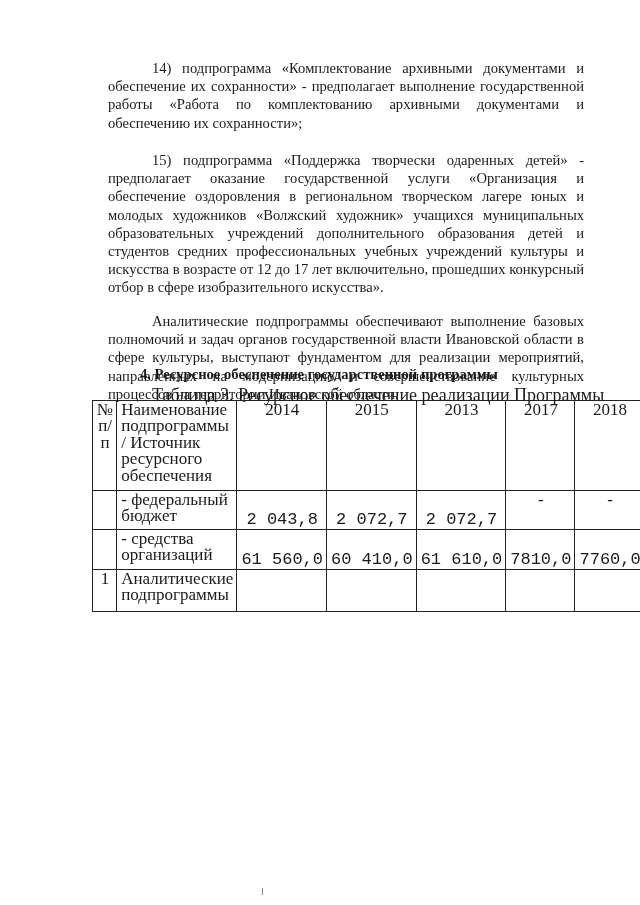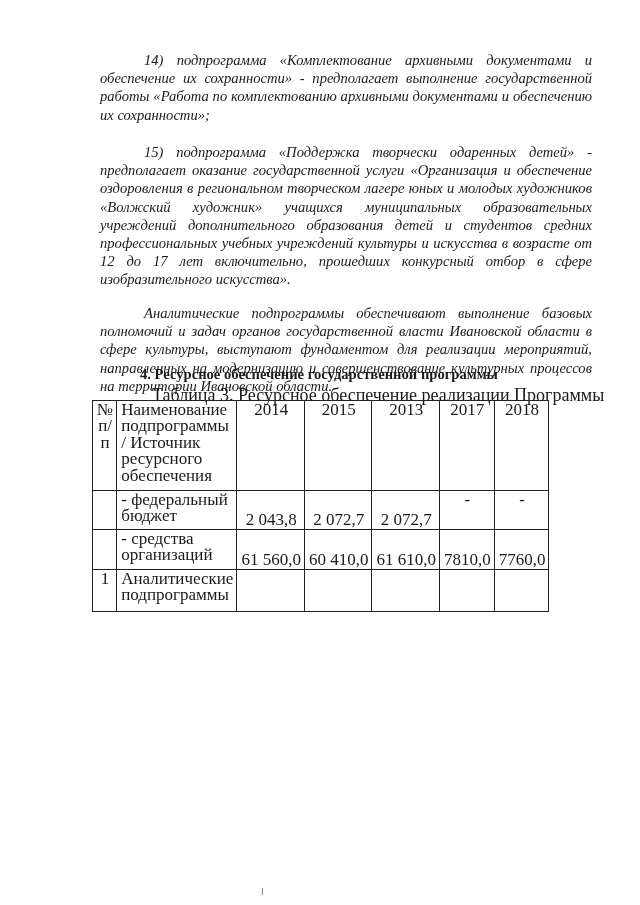--- a/index.html
+++ b/index.html
@@ -1,30 +1,30 @@
 <!DOCTYPE html>
 <html><head>
 <meta charset="utf-8">
 <style>
   html, body { margin: 0; padding: 0; background: #ffffff; }
   body { width: 640px; height: 905px; position: relative; overflow: hidden;
          font-family: "Liberation Serif", "DejaVu Serif", serif; color: #1a1a1a; }
   .page { position: absolute; left: 0; top: 0; width: 640px; height: 905px; }
   .text-block { position: absolute; left: 96px; width: 500px; font-size: 14.6px; line-height: 18.2px; text-align: justify; }
-  .para { margin: 4px; text-indent: 44px; text-align: justify; text-align-last: left; font-style: italic; }
+  .para { margin: 12px; text-indent: 44px; text-align: justify; text-align-last: left; }
   .p14 { top: 47px; }
   .p15 { top: 139px; }
   .panal { top: 300px; }
   .section-title { position: absolute; left: 140px; top: 375px; font-size: 14.6px; font-weight: bold; white-space: nowrap; }
   .table-caption { position: absolute; left: 152px; top: 385px; font-size: 18px; white-space: nowrap; }
   table.res { position: absolute; left: 92px; top: 400px; border-collapse: collapse; width: 421px; font-size: 17px; line-height: 16.4px; }
   table.res td { border: 1.3px solid #222; vertical-align: top; padding: 1px 3px 0 4px; }
   td.num { text-align: center; padding-left: 1px; padding-right: 1px; }
   td.val { text-align: center; white-space: nowrap; padding-left: 1px; padding-right: 1px; }
-  td.val.bottom { vertical-align: bottom; padding-bottom: 1px; }
+  td.val.bottom { vertical-align: bottom; padding-bottom: 1px; font-family: Liberation Mono, monospace; }
   .artifact { position: absolute; left: 262px; top: 888px; width: 1px; height: 7px; background: #888; }
 </style>
 </head>
 <body>
 
 <div class="page">
 
   <div class="text-block p14">
     <p class="para">14) подпрограмма «Комплектование архивными документами и обеспечение их сохранности» - предполагает выполнение государственной работы «Работа по комплектованию архивными документами и обеспечению их сохранности»;</p>
   </div>

